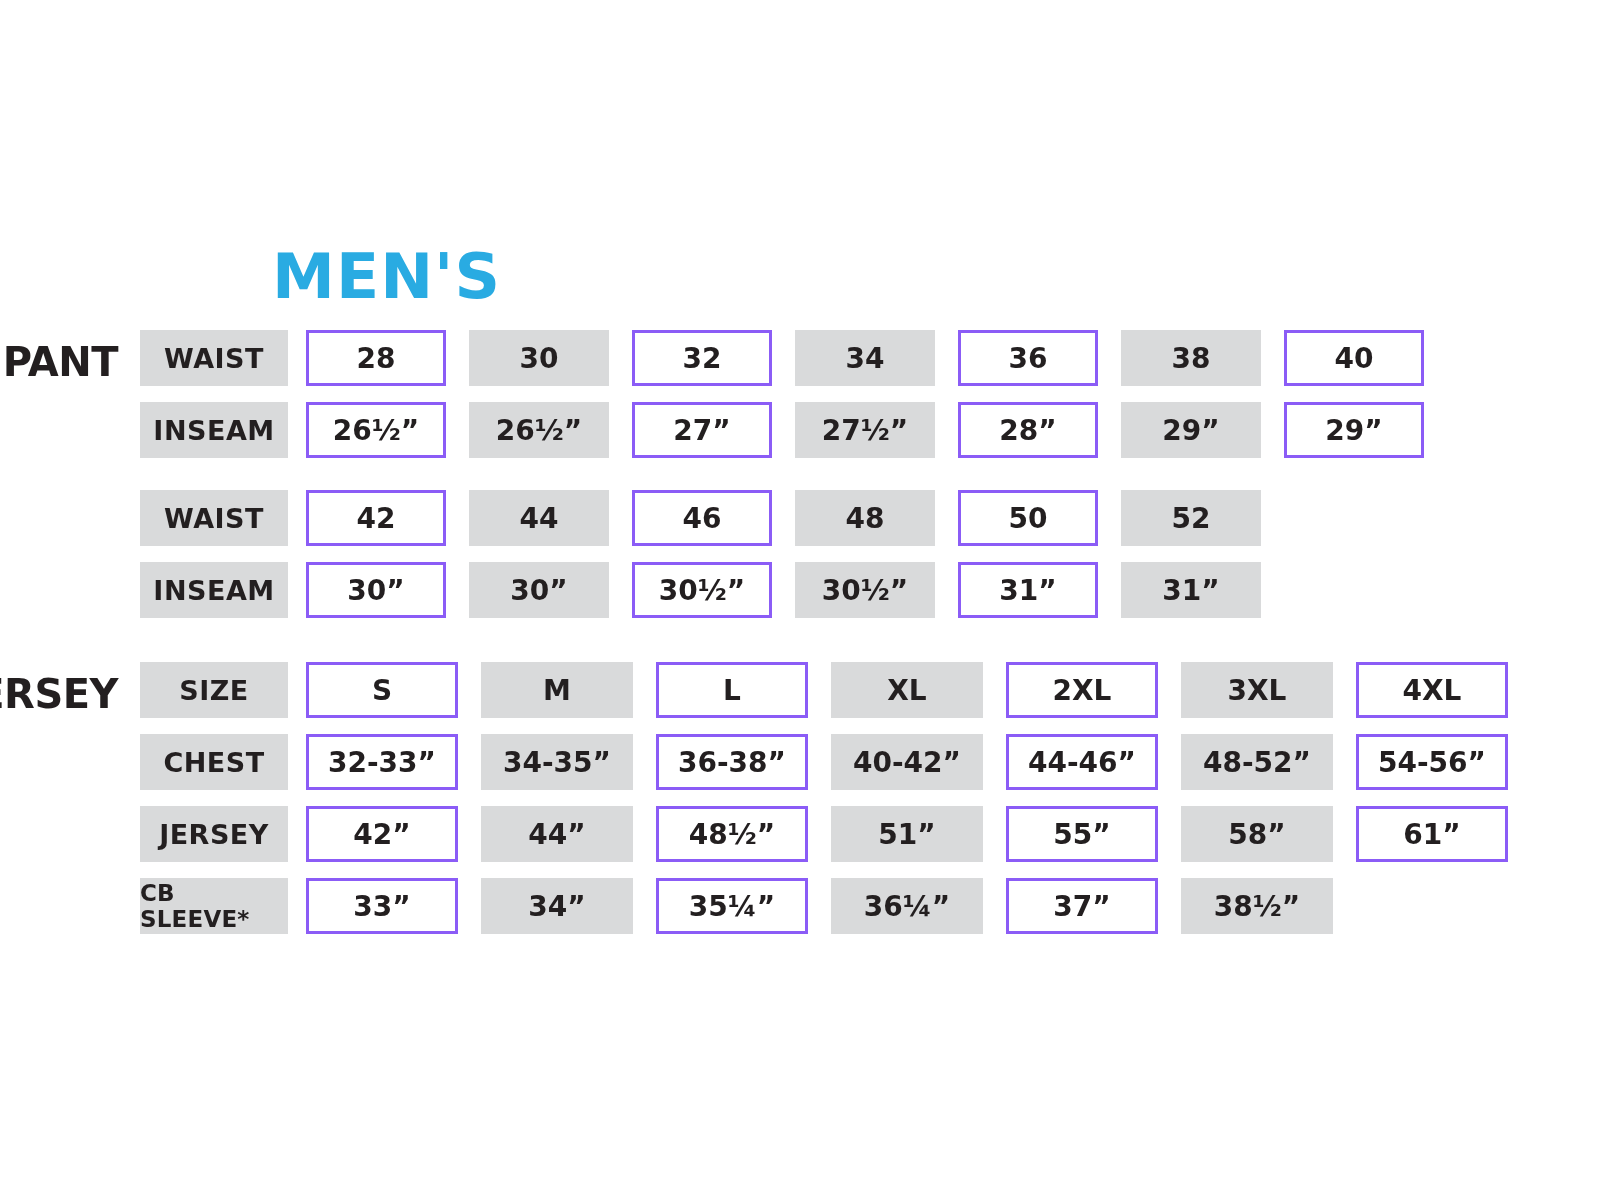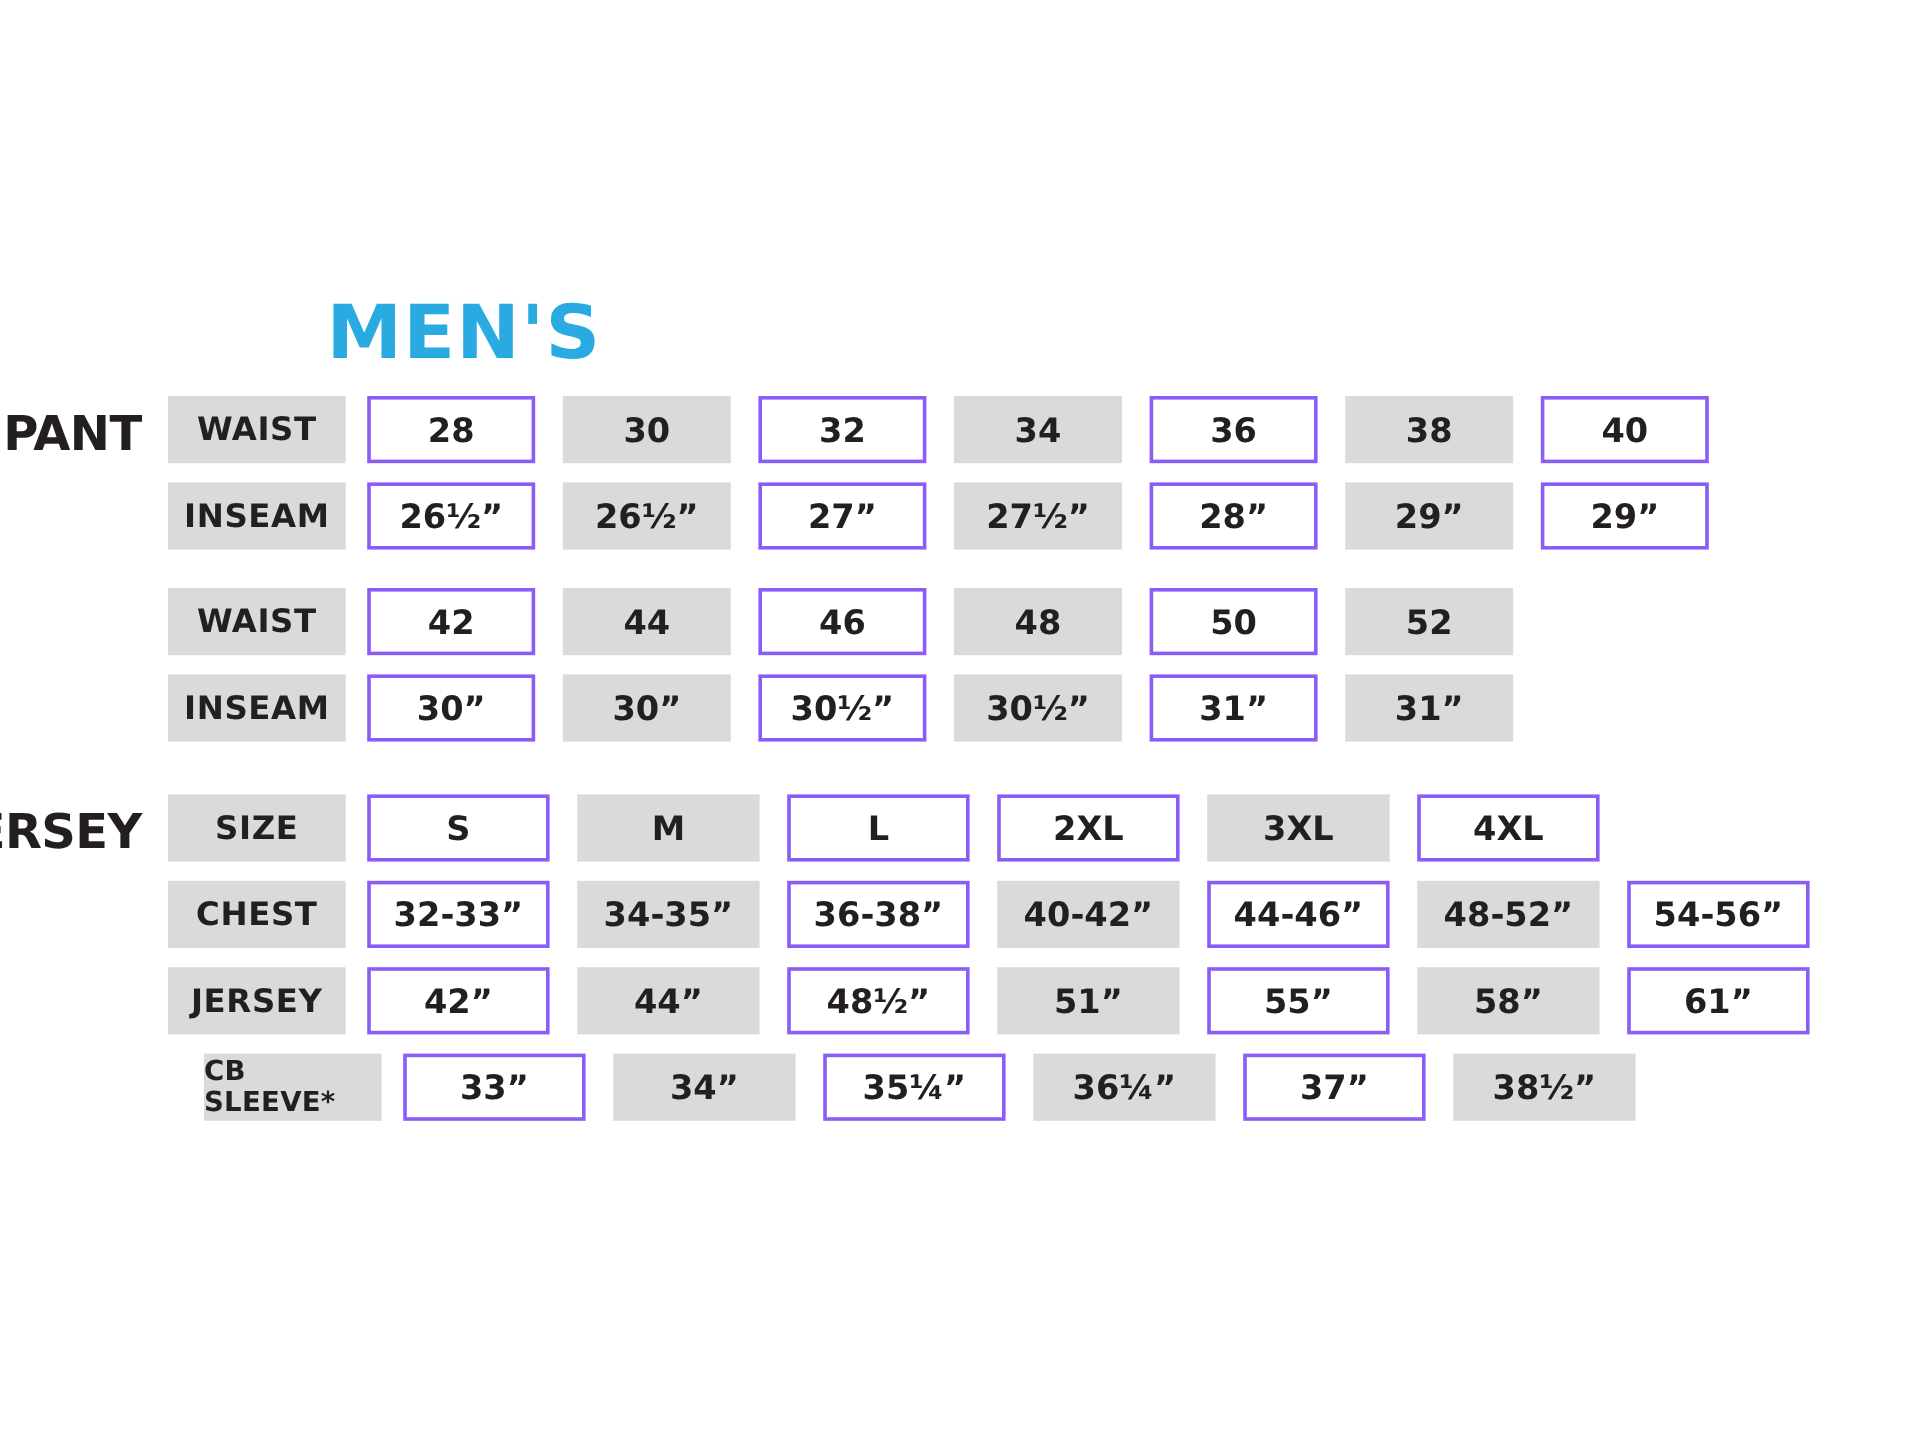--- a/index.html
+++ b/index.html
@@ -80,21 +80,20 @@
     font-weight: bold;
     font-family: "DejaVu Sans", sans-serif;
     letter-spacing: 0.5px;
     color: #231f20;
     box-sizing: border-box;
     flex: 0 0 auto;
   }
   .rowlabel.tight {
     font-size: 23px;
     letter-spacing: 0.2px;
-    margin-left: 30px;
   }
 
   .cells {
     display: flex;
     margin-left: 18px;
     flex: 1 1 auto;
   }
 
   .cell {
     width: 140px;
@@ -192,20 +191,21 @@
 
     <div class="section">
       <div class="section-label">JERSEY</div>
 
       <div class="row">
         <div class="rowlabel">SIZE</div>
         <div class="cells">
           <div class="cell boxed wide">S</div>
           <div class="cell shaded wide">M</div>
           <div class="cell boxed wide">L</div>
+          <div class="cell shaded wide">XL</div>
           <div class="cell boxed wide">2XL</div>
           <div class="cell shaded wide">3XL</div>
           <div class="cell boxed wide">4XL</div>
         </div>
       </div>
 
       <div class="row">
         <div class="rowlabel">CHEST</div>
         <div class="cells">
           <div class="cell boxed wide">32-33”</div>

